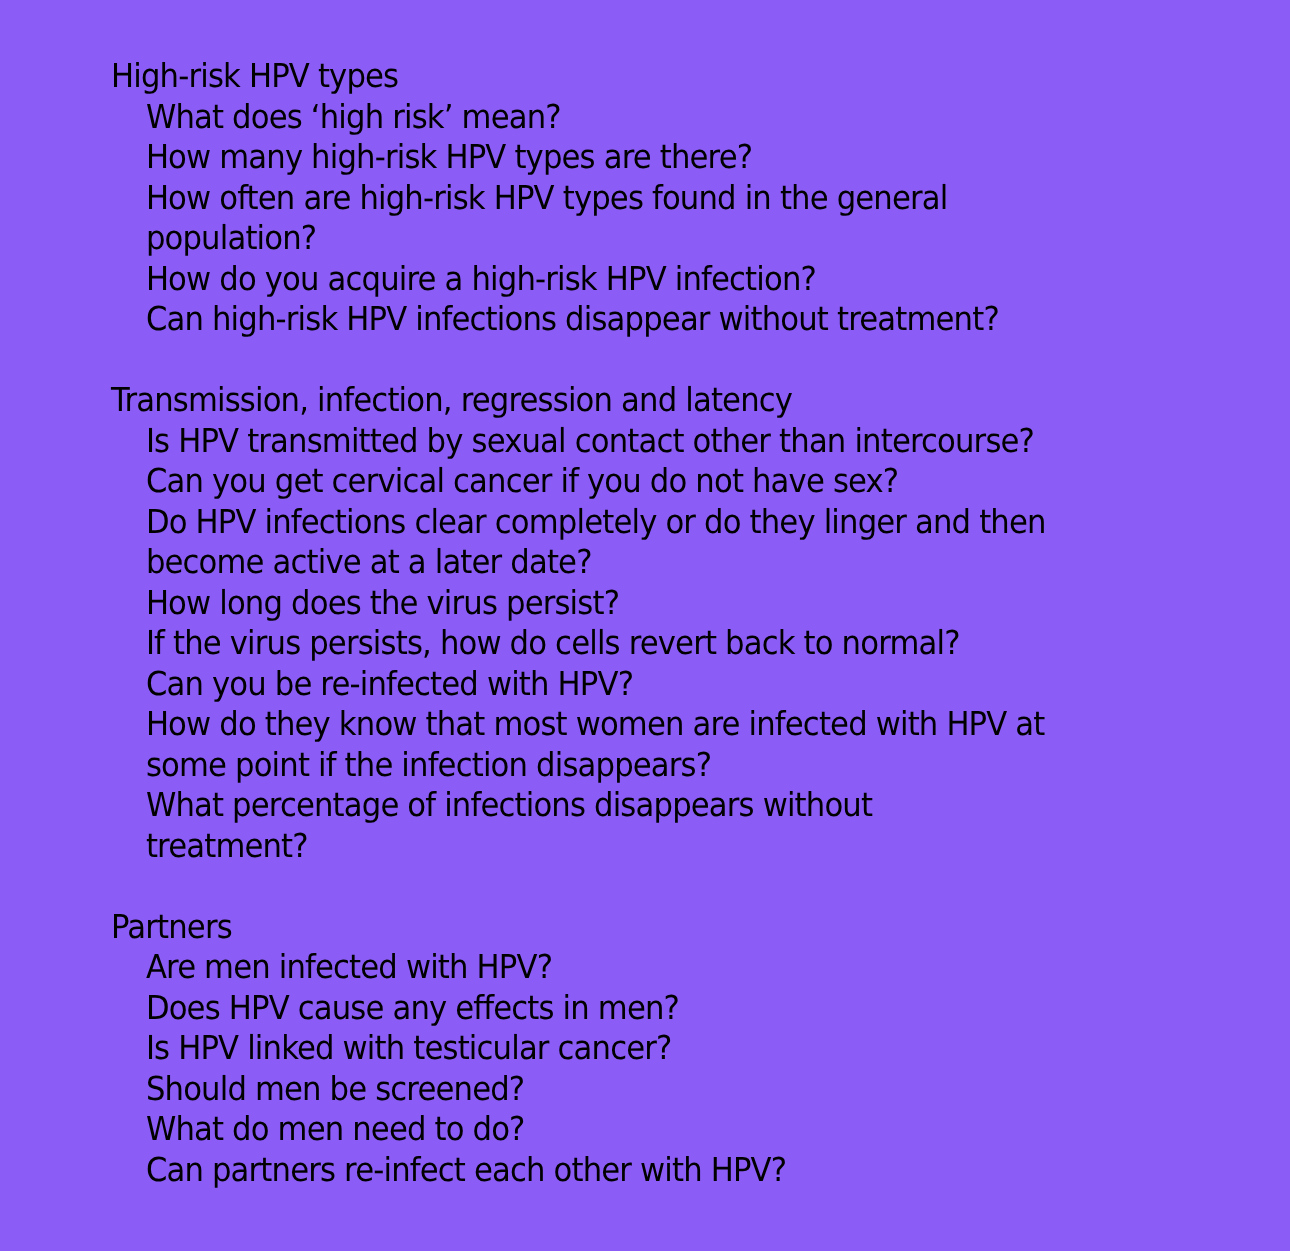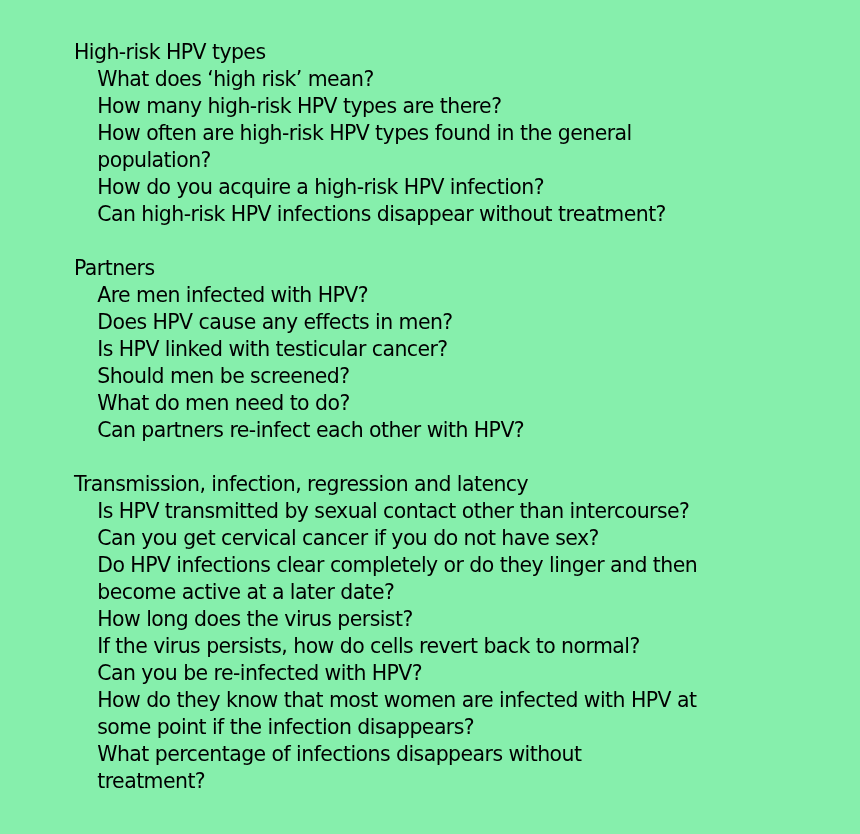--- a/index.html
+++ b/index.html
@@ -7,21 +7,21 @@
       padding: 0;
       width: 860px;
       height: 834px;
       background: #f7f7f7;
       overflow: hidden;
     }
     .page {
       position: relative;
       width: 860px;
       height: 834px;
-      background: #86efac;
+      background: #8b5cf6;
       color: #000;
       font-family: "DejaVu Sans", sans-serif;
       font-size: 22px;
       line-height: 27px;
       letter-spacing: -0.6px;
     }
     .content {
       position: absolute;
       left: 74px;
       top: 38px;
@@ -54,35 +54,35 @@
     <div class="section">
       <span class="section-title">High-risk HPV types</span>
       <span class="item">What does ‘high risk’ mean?</span>
       <span class="item">How many high-risk HPV types are there?</span>
       <span class="item" style="width:640px">How often are high-risk HPV types found in the general population?</span>
       <span class="item">How do you acquire a high-risk HPV infection?</span>
       <span class="item">Can high-risk HPV infections disappear without treatment?</span>
     </div>
 
     <div class="section">
-      <span class="section-title">Partners</span>
-      <span class="item">Are men infected with HPV?</span>
-      <span class="item">Does HPV cause any effects in men?</span>
-      <span class="item">Is HPV linked with testicular cancer?</span>
-      <span class="item">Should men be screened?</span>
-      <span class="item">What do men need to do?</span>
-      <span class="item">Can partners re-infect each other with HPV?</span>
-    </div>
-
-    <div class="section">
       <span class="section-title">Transmission, infection, regression and latency</span>
       <span class="item">Is HPV transmitted by sexual contact other than intercourse?</span>
       <span class="item">Can you get cervical cancer if you do not have sex?</span>
       <span class="item" style="width:735px">Do HPV infections clear completely or do they linger and then become active at a later date?</span>
       <span class="item">How long does the virus persist?</span>
       <span class="item">If the virus persists, how do cells revert back to normal?</span>
       <span class="item">Can you be re-infected with HPV?</span>
       <span class="item" style="width:705px">How do they know that most women are infected with HPV at some point if the infection disappears?</span>
       <span class="item" style="width:600px">What percentage of infections disappears without treatment?</span>
     </div>
 
+    <div class="section">
+      <span class="section-title">Partners</span>
+      <span class="item">Are men infected with HPV?</span>
+      <span class="item">Does HPV cause any effects in men?</span>
+      <span class="item">Is HPV linked with testicular cancer?</span>
+      <span class="item">Should men be screened?</span>
+      <span class="item">What do men need to do?</span>
+      <span class="item">Can partners re-infect each other with HPV?</span>
+    </div>
+
   </div>
 </div>
 
 </body></html>

